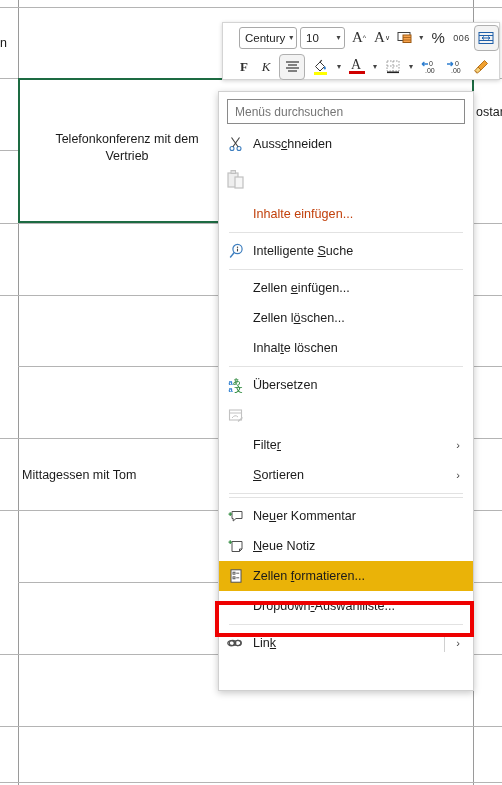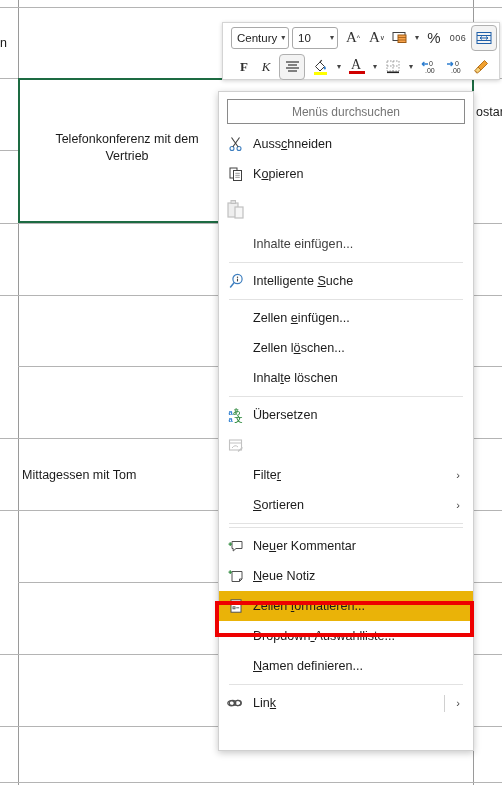--- a/index.html
+++ b/index.html
@@ -68,21 +68,21 @@
     background: #ffffff;
     border: 1px solid #d4d4d4;
     box-shadow: 0 1px 4px rgba(0,0,0,0.18);
     box-sizing: border-box;
     padding: 0;
   }
   .mt-row {
     display: flex;
     align-items: center;
     height: 29px;
-    padding-left: 8px;
+    padding-left: 16px;
     gap: 0px;
   }
   .mt-btn {
     display: flex;
     align-items: center;
     justify-content: center;
     height: 24px;
     min-width: 22px;
     border-radius: 3px;
     font-size: 13px;
@@ -156,21 +156,20 @@
     width: 100%;
     height: 25px;
     box-sizing: border-box;
     border: 1px solid #8a8a8a;
     background: #fff;
     font-size: 12px;
     color: #6f6f6f;
     padding: 4px 7px;
     font-family: "Liberation Sans", sans-serif;
     outline: none;
-    text-align: center;
   }
   .mi {
     display: flex;
     align-items: center;
     height: 30px;
     padding: 0 8px 0 0;
     position: relative;
     cursor: default;
   }
   .mi .ico {
@@ -179,21 +178,21 @@
     display: flex;
     align-items: center;
     justify-content: center;
   }
   .mi .lbl {
     font-size: 12.6px;
     color: #1b1b1b;
     white-space: nowrap;
     flex: 1;
   }
-  .mi.disabled .lbl { color: #404040; }
+  .mi.disabled .lbl { color: #c2410c; }
   .mi.bold .lbl { font-weight: bold; }
   .mi .arrow {
     font-size: 11px;
     color: #444;
     width: 14px;
     text-align: center;
   }
   .mi .divbar {
     width: 1px;
     height: 17px;
@@ -404,32 +403,20 @@
         <svg width="16" height="16" viewBox="0 0 16 16">
           <circle cx="4" cy="12.5" r="2" fill="none" stroke="#3d7ebf" stroke-width="1.1"></circle>
           <circle cx="11" cy="12.5" r="2" fill="none" stroke="#3d7ebf" stroke-width="1.1"></circle>
           <line x1="4.8" y1="11" x2="11.5" y2="1.5" stroke="#404040" stroke-width="1.1"></line>
           <line x1="10.2" y1="11" x2="3.5" y2="1.5" stroke="#404040" stroke-width="1.1"></line>
         </svg>
       </span>
       <span class="lbl">Auss<span class="ul">c</span>hneiden</span>
     </div>
 
-    <div class="mi">
-      <span class="ico">
-        <svg width="16" height="16" viewBox="0 0 16 16">
-          <rect x="2" y="2" width="7" height="10" fill="#fff" stroke="#404040" stroke-width="1"></rect>
-          <rect x="5.5" y="4.5" width="8" height="10" fill="#fff" stroke="#404040" stroke-width="1"></rect>
-          <line x1="7.3" y1="7.3" x2="11.8" y2="7.3" stroke="#808080" stroke-width="0.8"></line>
-          <line x1="7.3" y1="9.3" x2="11.8" y2="9.3" stroke="#808080" stroke-width="0.8"></line>
-          <line x1="7.3" y1="11.3" x2="11.8" y2="11.3" stroke="#808080" stroke-width="0.8"></line>
-        </svg>
-      </span>
-      <span class="lbl">K<span class="ul">o</span>pieren</span>
-    </div>
 
 
     <div class="mi paste-row disabled">
       <span class="ico">
         <svg width="22" height="24" viewBox="0 0 22 24">
           <rect x="3" y="5" width="10" height="14" fill="#eeeeee" stroke="#c0c0c0" stroke-width="1.2"></rect>
           <rect x="6" y="2.5" width="4.5" height="3" fill="#e0e0e0" stroke="#c0c0c0" stroke-width="1"></rect>
           <rect x="10" y="9" width="8" height="11" fill="#f6f6f6" stroke="#c0c0c0" stroke-width="1.2"></rect>
         </svg>
       </span>
@@ -548,24 +535,20 @@
         </svg>
       </span>
       <span class="lbl">Zellen <span class="ul">f</span>ormatieren...</span>
     </div>
 
     <div class="mi">
       <span class="ico"></span>
       <span class="lbl">Dropdown<span class="ul">-</span>Auswahlliste...</span>
     </div>
 
-    <div class="mi">
-      <span class="ico"></span>
-      <span class="lbl"><span class="ul">N</span>amen definieren...</span>
-    </div>
 
     <div class="sep"></div>
 
     <div class="mi">
       <span class="ico">
         <svg width="18" height="14" viewBox="0 0 18 14">
           <path d="M7.5 7 a3.2 2.6 0 1 1 0 0.1 M4 4.6 a3.2 2.6 0 1 0 0.1 0" fill="none" stroke="#505050" stroke-width="1.2"></path>
           <ellipse cx="5.5" cy="7" rx="3.3" ry="2.6" fill="none" stroke="#505050" stroke-width="1.2"></ellipse>
           <ellipse cx="11" cy="7" rx="3.3" ry="2.6" fill="none" stroke="#505050" stroke-width="1.2"></ellipse>
         </svg>

